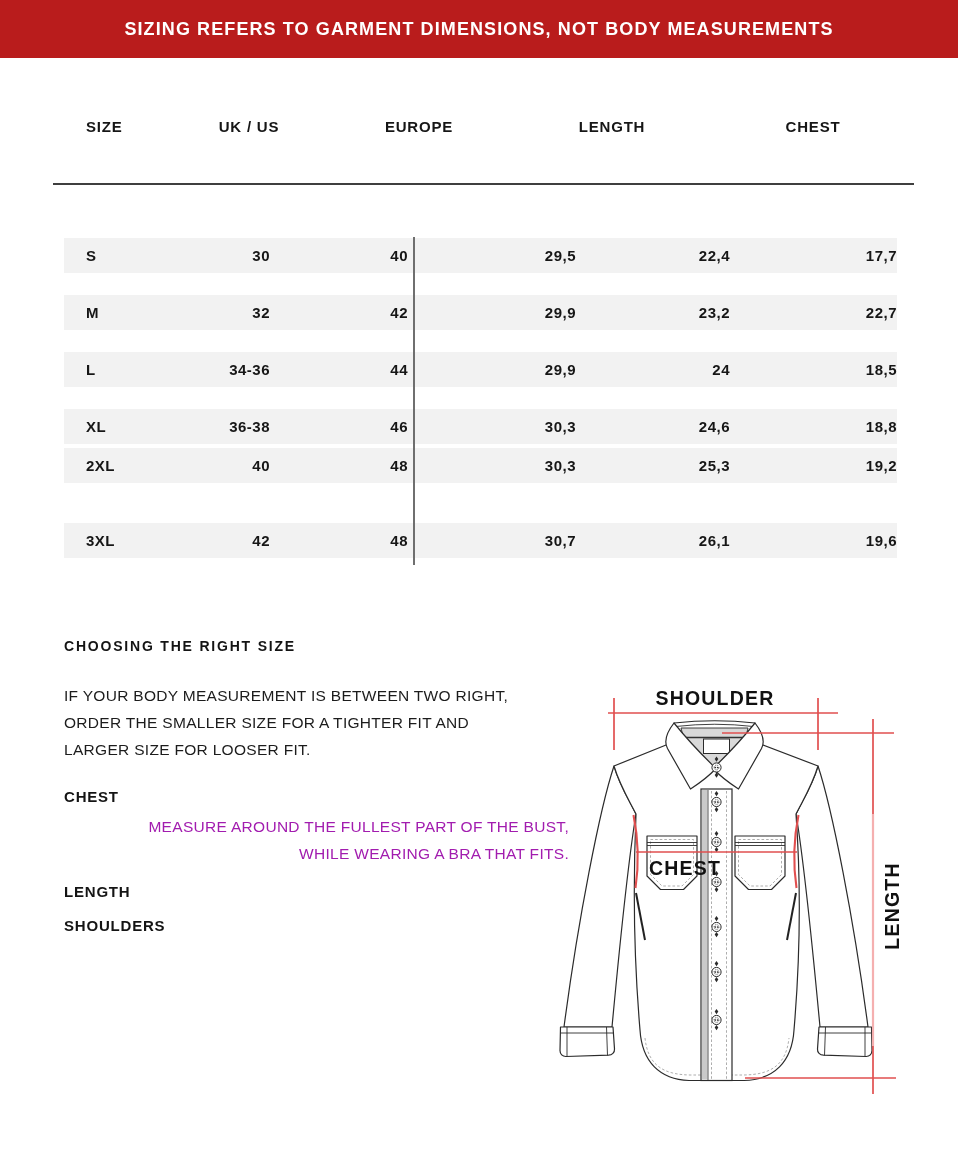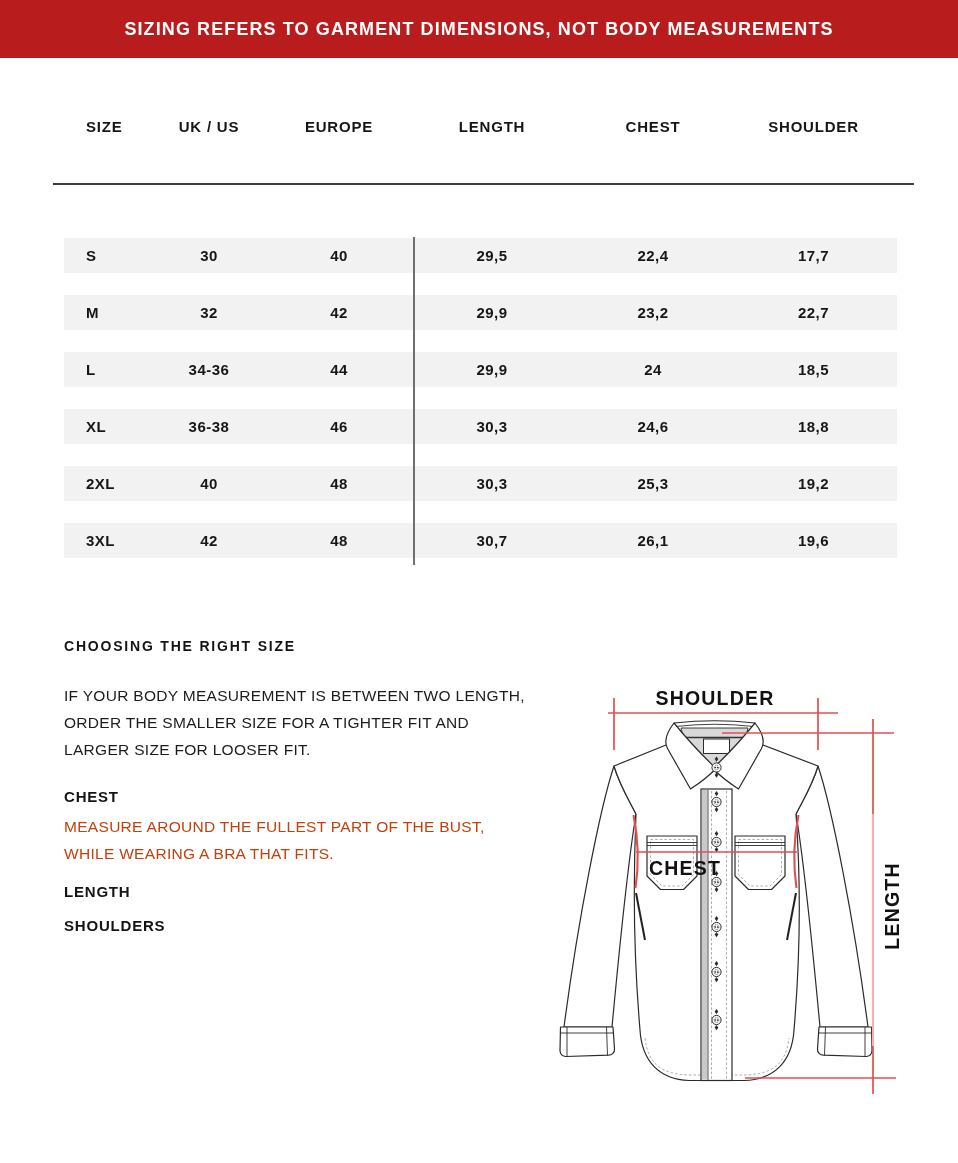--- a/index.html
+++ b/index.html
@@ -17,39 +17,40 @@
     background:#b91c1c;display:flex;align-items:center;justify-content:center;
   }
   .banner span{
     color:#ffffff;font-size:18px;font-weight:700;letter-spacing:1.1px;white-space:nowrap;
   }
   
   .tbl-grid{
     position:absolute;left:64px;width:833px;
     display:grid;
     grid-template-columns:84px 122px 138px 168px 154px 167px;
+    gap:40px;
   }
   .tbl-header{top:116px;}
   .tbl-header .cell{
     font-size:15px;font-weight:700;letter-spacing:0.8px;line-height:22px;
     text-align:center;
   }
   .tbl-rule{
     position:absolute;left:53px;top:183px;width:861px;height:2px;background:#3f3f3f;
   }
   .tbl-row{
     position:absolute;left:64px;width:833px;height:35px;
     background:#f2f2f2;
     display:grid;
     grid-template-columns:84px 122px 138px 168px 154px 167px;
     align-items:center;
   }
   .tbl-row .cell,.tbl-header .cell{overflow:visible;}
   .tbl-row .cell{
-    font-size:15px;font-weight:700;letter-spacing:0.5px;text-align:center;
+    font-size:15px;font-weight:700;letter-spacing:0.5px;text-align:right;
   }
   .cell.size-col{text-align:left;padding-left:22px;}
   .v-divider{
     position:absolute;left:413px;top:237px;width:2px;height:328px;background:#6f6f6f;
   }
   
   .left-col{position:absolute;left:64px;top:636px;width:505px;}
   .sec-heading{
     margin:0;font-size:14px;font-weight:700;letter-spacing:1.8px;line-height:20px;color:#141414;
   }
@@ -58,21 +59,21 @@
     margin:26px 0 0 0;font-size:15.5px;font-weight:400;letter-spacing:0.3px;
     line-height:27px;color:#1c1c1c;white-space:pre-line;
   }
   .measure-section{margin-top:16px;}
   .measure-section.first{margin-top:25px;}
   .measure-label{
     margin:0;font-size:15px;font-weight:700;letter-spacing:0.8px;line-height:18px;color:#141414;
   }
   .measure-para{
     margin:7px 0 0 0;font-size:15.5px;font-weight:400;letter-spacing:0.3px;
-    line-height:27px;color:#c2410c;white-space:pre-line;
+    line-height:27px;color:#a21caf;white-space:pre-line;text-align:right;
   }
   
   .diagram{position:absolute;left:555px;top:670px;width:403px;height:430px;}
   .sketch{stroke:#2b2b2b;fill:#ffffff;stroke-width:1.2;stroke-linejoin:round;}
   .thin{stroke:#2b2b2b;fill:none;stroke-width:0.9;}
   .stitch{stroke:#999999;fill:none;stroke-width:0.8;stroke-dasharray:2.6,2;}
   .dlabel{
     font-family:"Liberation Sans", sans-serif;
     font-size:19.5px;font-weight:700;letter-spacing:1.2px;fill:#111111;
   }
@@ -119,41 +120,41 @@
   <div class="cell">18,5</div>
 </div>
 <div class="tbl-row" style="top:409px">
   <div class="cell size-col">XL</div>
   <div class="cell">36-38</div>
   <div class="cell">46</div>
   <div class="cell">30,3</div>
   <div class="cell">24,6</div>
   <div class="cell">18,8</div>
 </div>
-<div class="tbl-row" style="top:466px">
+<div class="tbl-row" style="top:448px">
   <div class="cell size-col">2XL</div>
   <div class="cell">40</div>
   <div class="cell">48</div>
   <div class="cell">30,3</div>
   <div class="cell">25,3</div>
   <div class="cell">19,2</div>
 </div>
 <div class="tbl-row" style="top:523px">
   <div class="cell size-col">3XL</div>
   <div class="cell">42</div>
   <div class="cell">48</div>
   <div class="cell">30,7</div>
   <div class="cell">26,1</div>
   <div class="cell">19,6</div>
 </div>
 <div class="v-divider"></div>
 
 <div class="left-col">
   <h2 class="sec-heading">CHOOSING THE RIGHT SIZE</h2>
-  <p class="body-para">IF YOUR BODY MEASUREMENT IS BETWEEN TWO LENGTH,
+  <p class="body-para">IF YOUR BODY MEASUREMENT IS BETWEEN TWO RIGHT,
 ORDER THE SMALLER SIZE FOR A TIGHTER FIT AND
 LARGER SIZE FOR LOOSER FIT.</p>
 
 
   <div class="measure-section first">
     <p class="measure-label">CHEST</p>
     <p class="measure-para">MEASURE AROUND THE FULLEST PART OF THE BUST,
 WHILE WEARING A BRA THAT FITS.</p>
   </div>
   <div class="measure-section">

